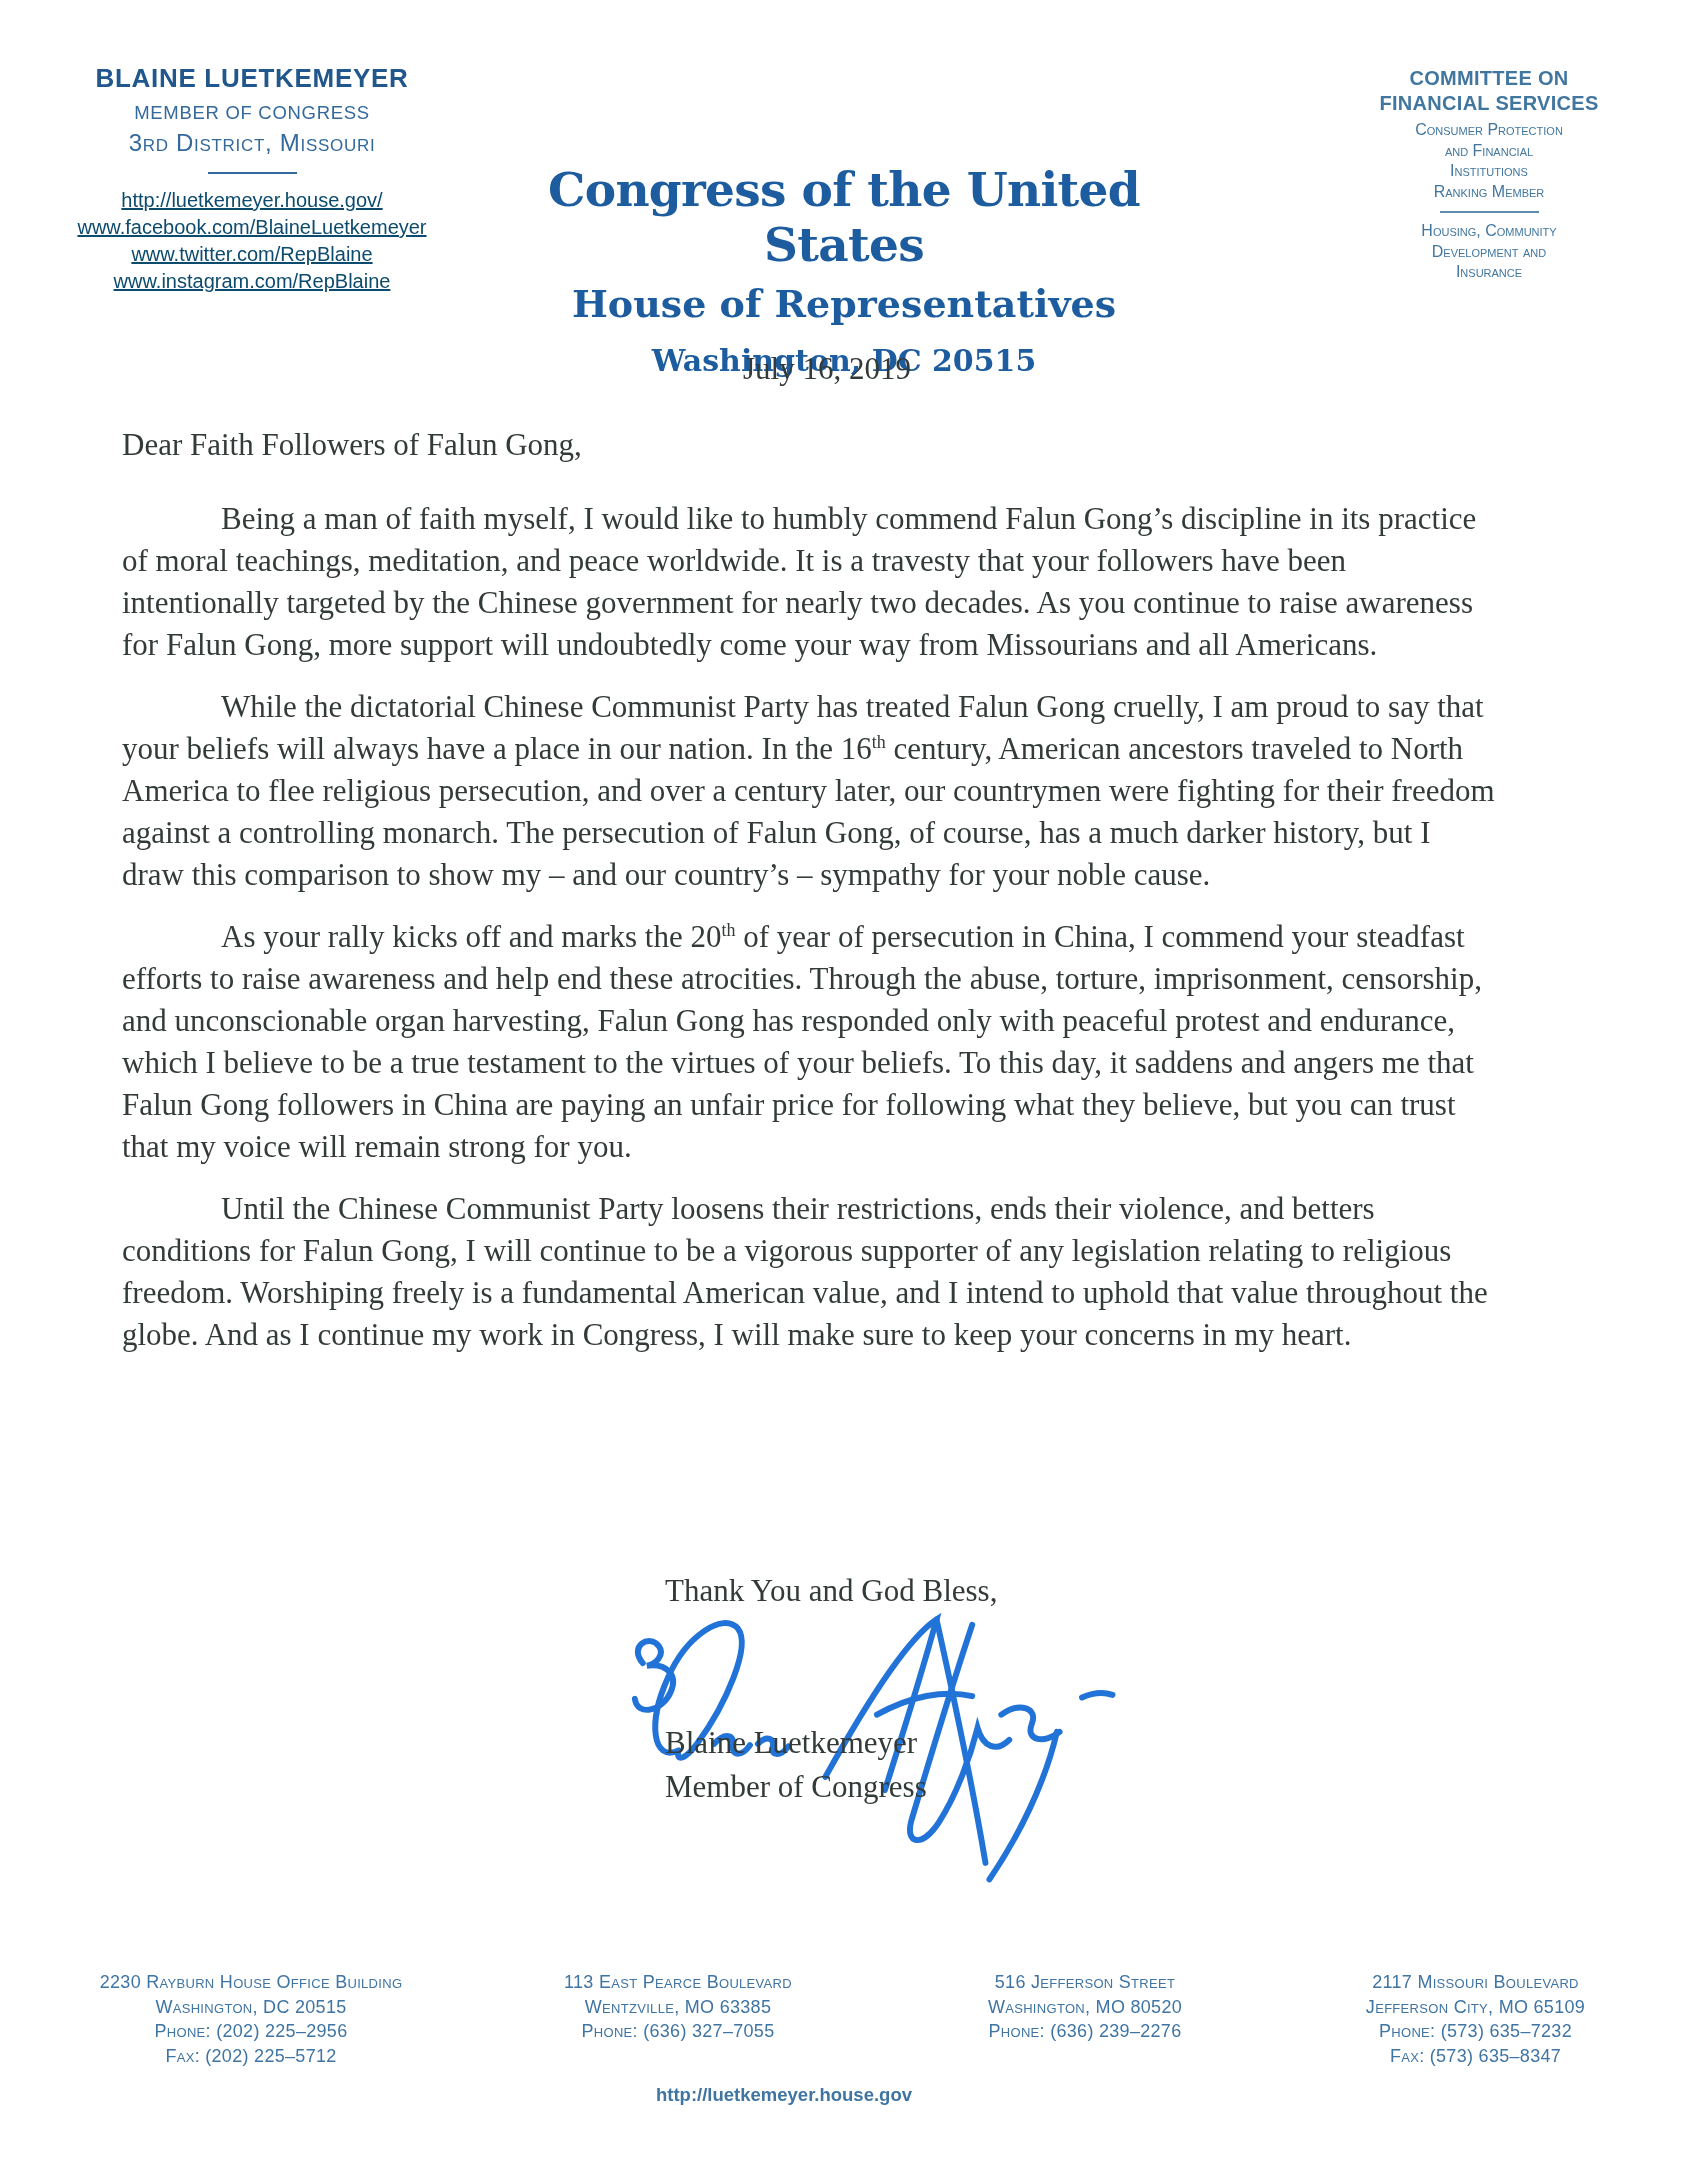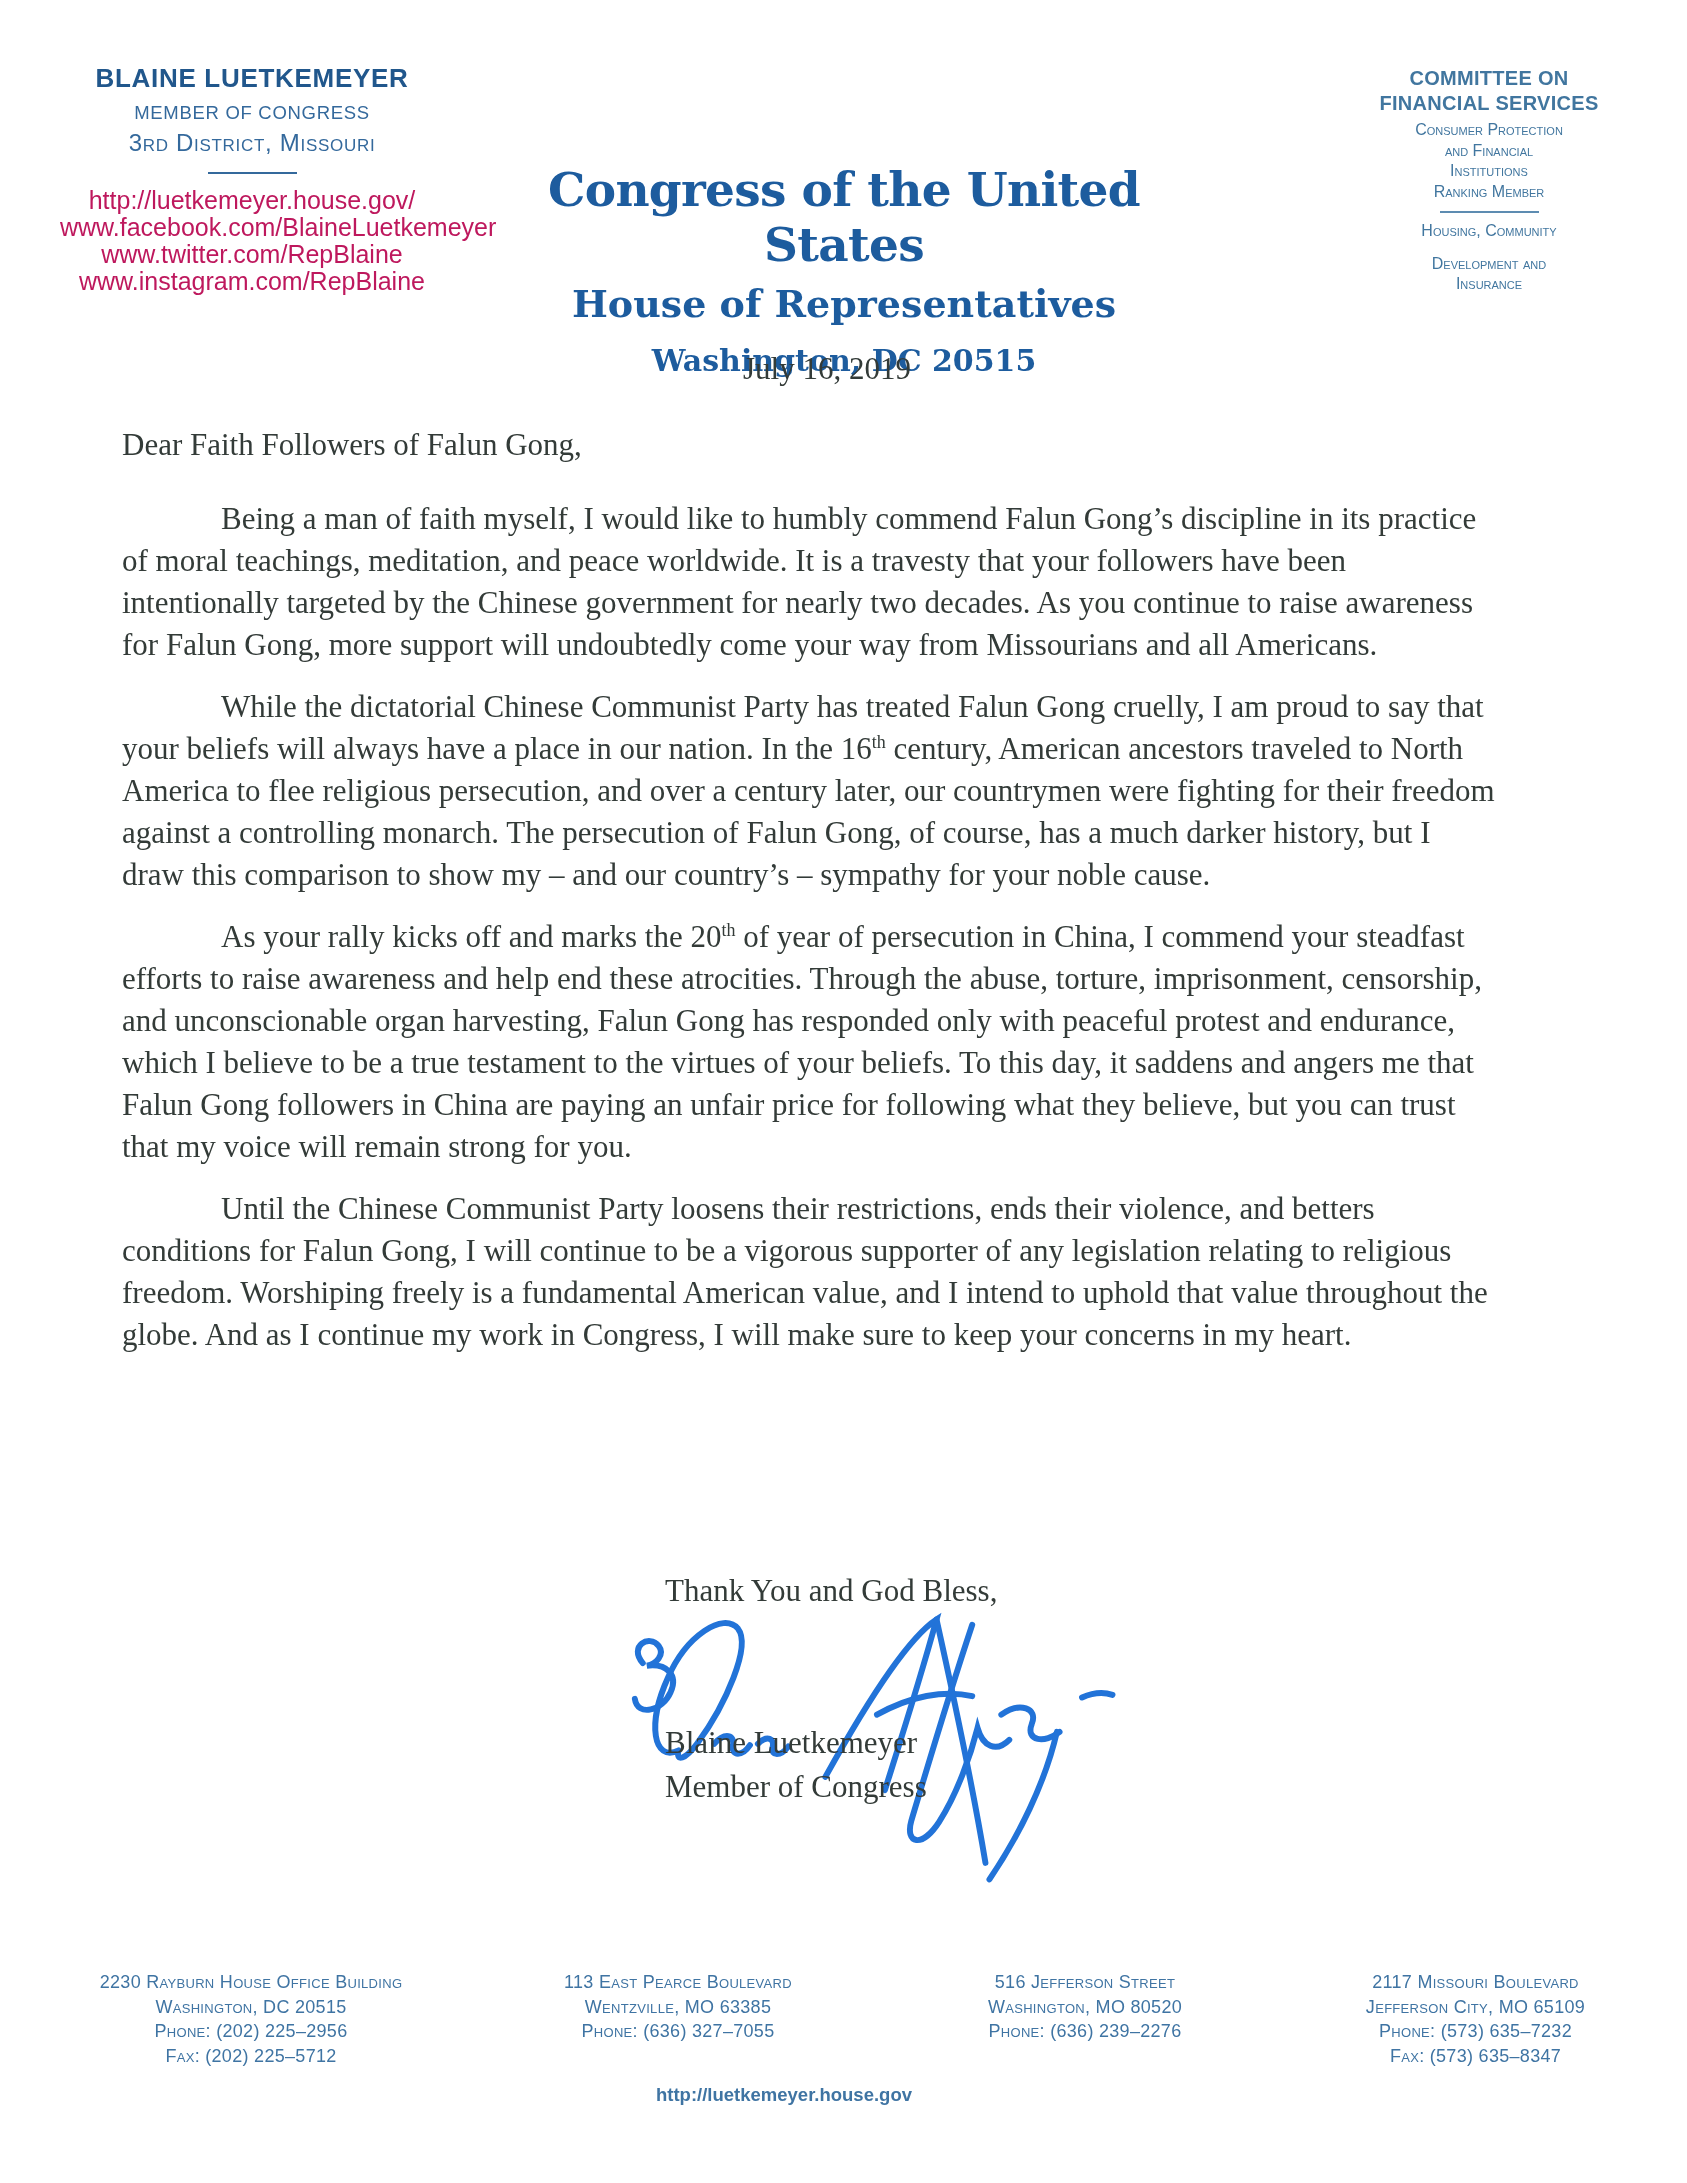--- a/index.html
+++ b/index.html
@@ -10,21 +10,21 @@
     font-family:"Liberation Serif", serif;
     overflow:hidden;
   }
   
   .lh-left{position:absolute;left:60px;top:63px;width:384px;text-align:center;
            font-family:"Liberation Sans", sans-serif;}
   .lh-name{font-size:26px;font-weight:bold;letter-spacing:0.7px;color:#21578c;}
   .lh-role{font-size:18.5px;margin-top:8px;color:#34699c;letter-spacing:0.7px;}
   .lh-district{font-size:24px;margin-top:5.3px;color:#34699c;font-variant:small-caps;letter-spacing:0.7px;}
   .lh-rule{width:89px;height:2px;background:#34699c;margin:14.6px auto 13.2px auto;}
-  .lh-link{font-size:25px;line-height:27px;color:#be185d;}
+  .lh-link{font-size:20px;line-height:27px;color:#0c4a6e;text-decoration:underline;}
   
   .lh-center{position:absolute;left:480px;top:162px;width:728px;text-align:center;
              font-family:"DejaVu Serif", serif;color:#1d5c9e;font-weight:bold;}
   .title-1{font-size:47px;letter-spacing:-0.7px;}
   .title-2{font-size:38px;margin-top:9.3px;}
   .title-3{font-size:30px;margin-top:17px;}
   
   .lh-right{position:absolute;left:1327px;top:66px;width:324px;text-align:center;
             font-family:"Liberation Sans", sans-serif;color:#41769f;}
   .cm-title{font-size:20px;font-weight:600;line-height:25px;letter-spacing:0.3px;}
@@ -78,21 +78,21 @@
 
   <div class="lh-right">
     <div class="cm-title">COMMITTEE ON</div>
     <div class="cm-title">FINANCIAL SERVICES</div>
     <div class="cm-sub">Consumer Protection</div>
     <div class="cm-sub" style="margin-top:0">and Financial</div>
     <div class="cm-sub" style="margin-top:0">Institutions</div>
     <div class="cm-sub" style="margin-top:0">Ranking Member</div>
     <div class="cm-rule"></div>
     <div class="cm-sub" style="margin-top:0">Housing, Community</div>
-    <div class="cm-sub" style="margin-top:12px">Development and</div>
+    <div class="cm-sub" style="margin-top:0">Development and</div>
     <div class="cm-sub" style="margin-top:0">Insurance</div>
   </div>
 
   <div class="date">July 16, 2019</div>
   <div class="salutation">Dear Faith Followers of Falun Gong,</div>
 
   <div class="letter-body">
     <p>Being a man of faith myself, I would like to humbly commend Falun Gong’s discipline in its practice of moral teachings, meditation, and peace worldwide. It is a travesty that your followers have been intentionally targeted by the Chinese government for nearly two decades. As you continue to raise awareness for Falun Gong, more support will undoubtedly come your way from Missourians and all Americans.</p>
     <p>While the dictatorial Chinese Communist Party has treated Falun Gong cruelly, I am proud to say that your beliefs will always have a place in our nation. In the 16<sup>th</sup> century, American ancestors traveled to North America to flee religious persecution, and over a century later, our countrymen were fighting for their freedom against a controlling monarch. The persecution of Falun Gong, of course, has a much darker history, but I draw this comparison to show my – and our country’s – sympathy for your noble cause.</p>
     <p>As your rally kicks off and marks the 20<sup>th</sup> of year of persecution in China, I commend your steadfast efforts to raise awareness and help end these atrocities. Through the abuse, torture, imprisonment, censorship, and unconscionable organ harvesting, Falun Gong has responded only with peaceful protest and endurance, which I believe to be a true testament to the virtues of your beliefs. To this day, it saddens and angers me that Falun Gong followers in China are paying an unfair price for following what they believe, but you can trust that my voice will remain strong for you.</p>

